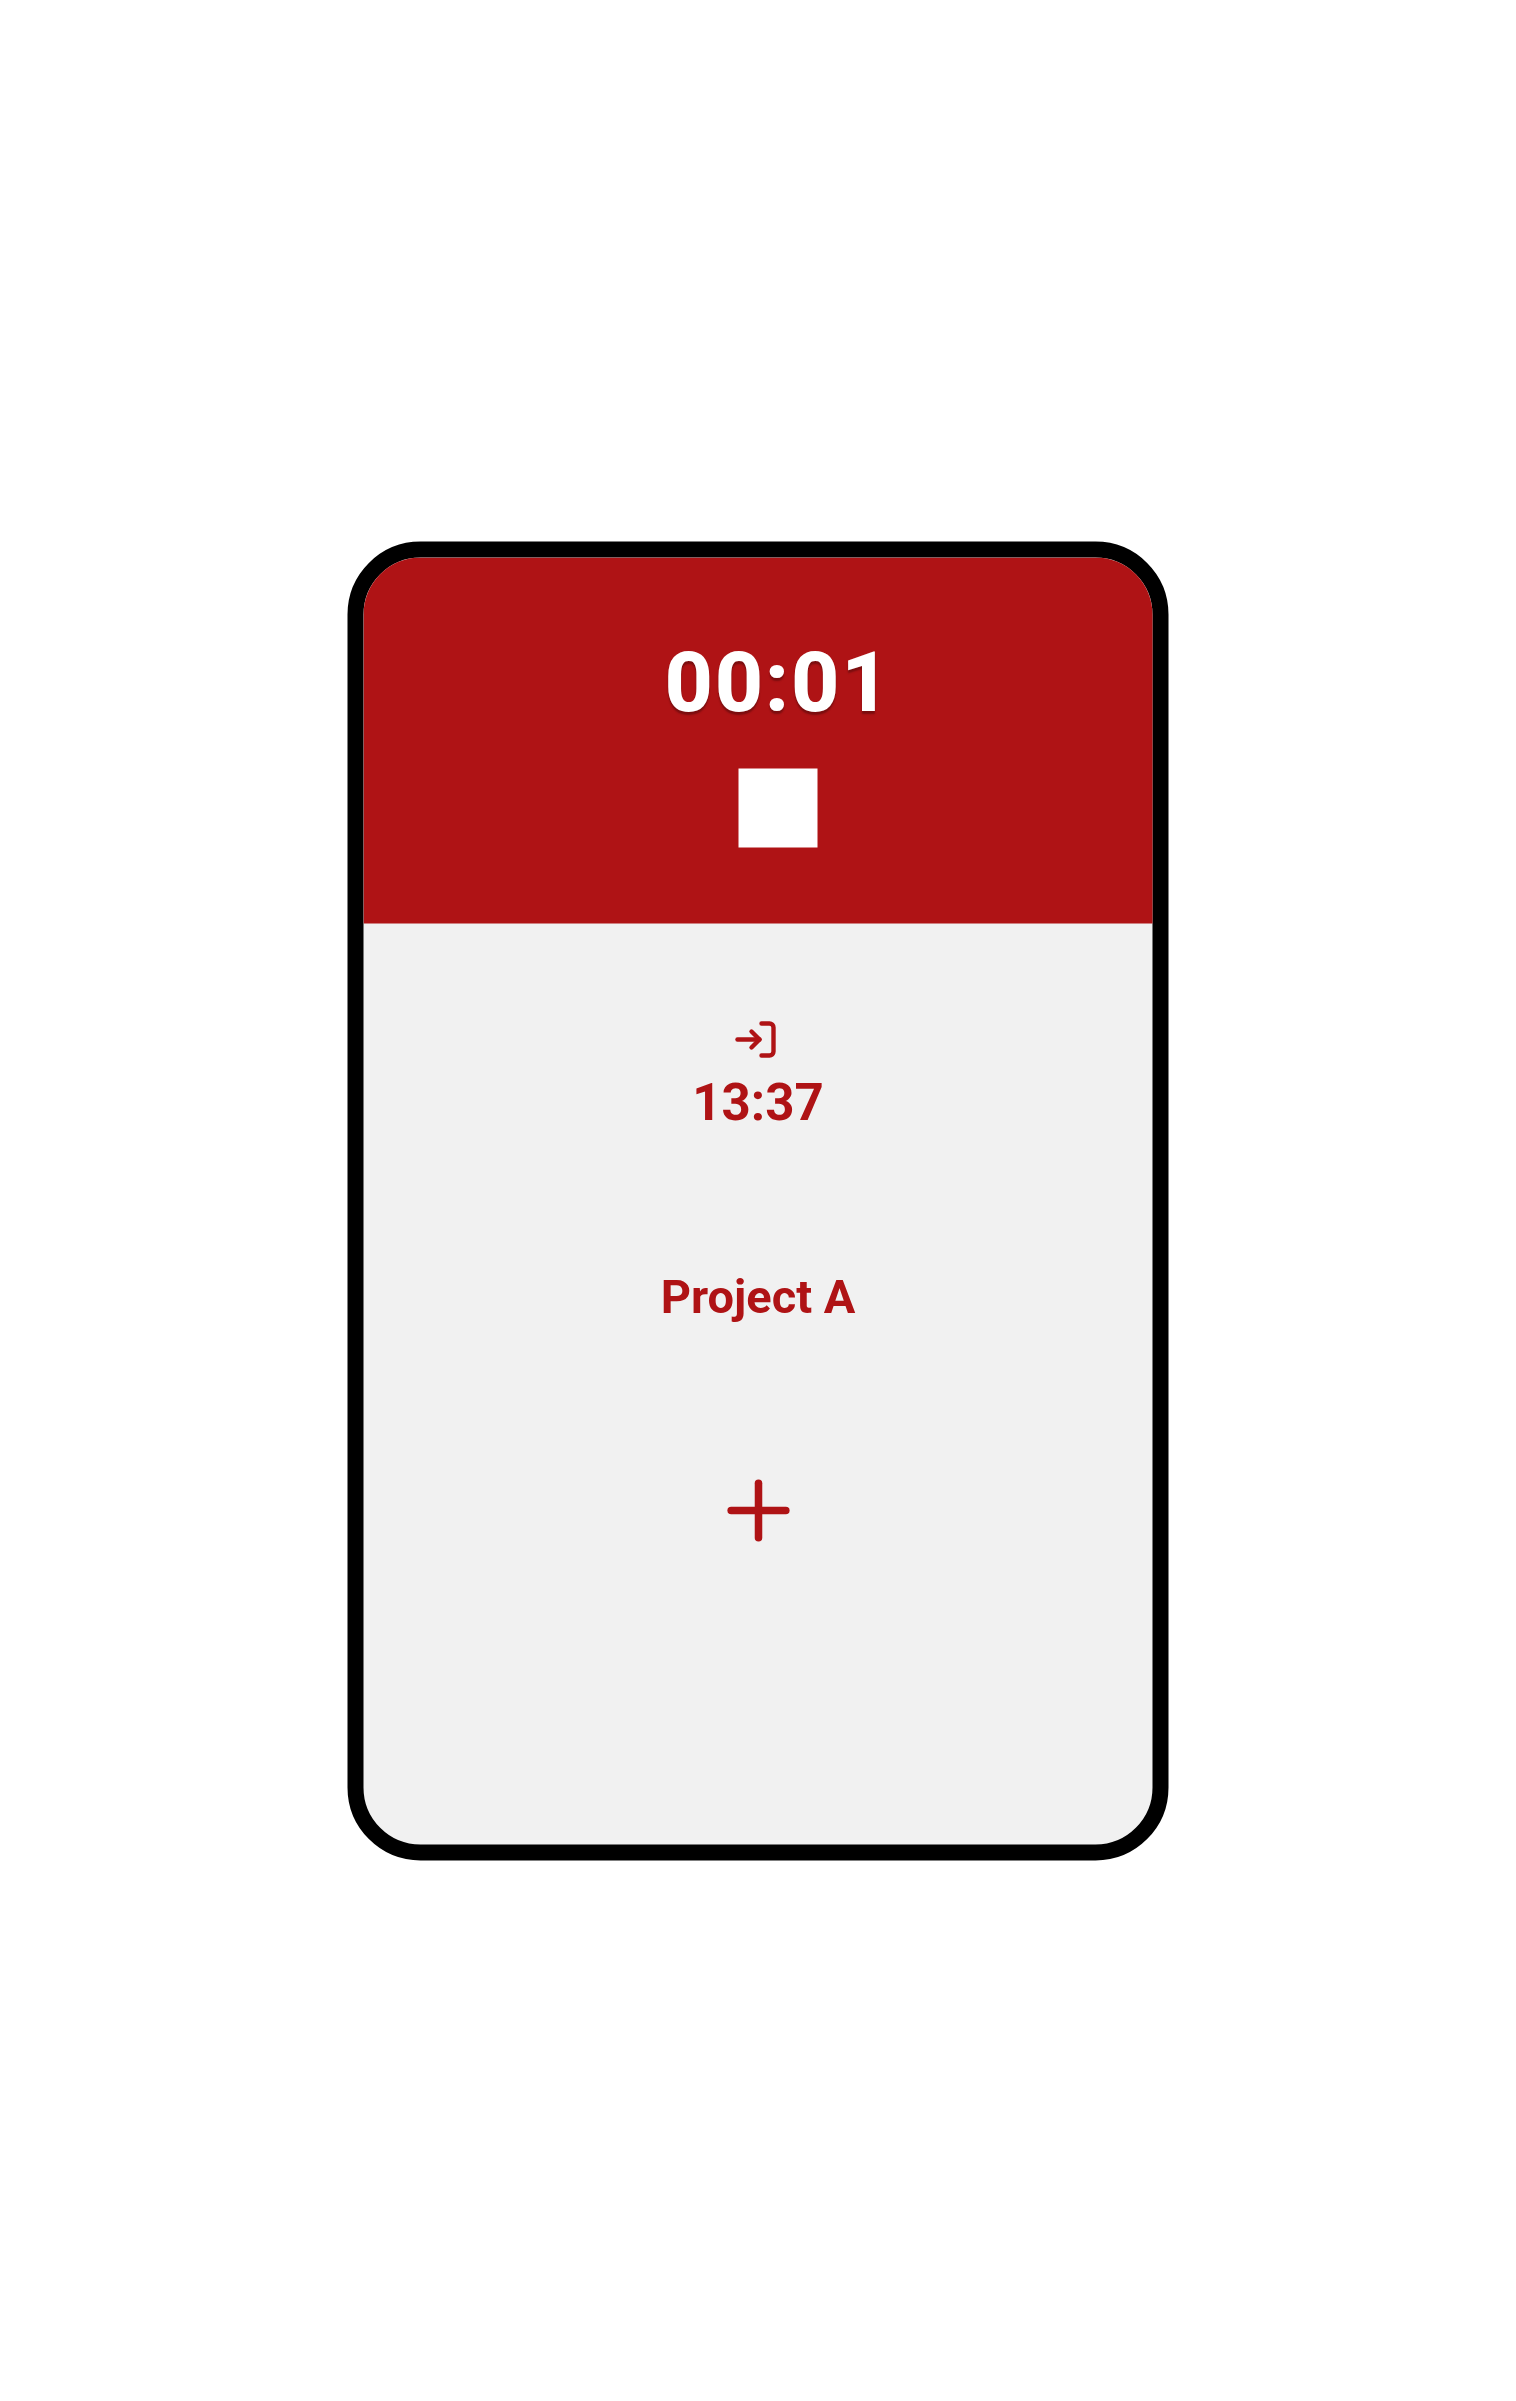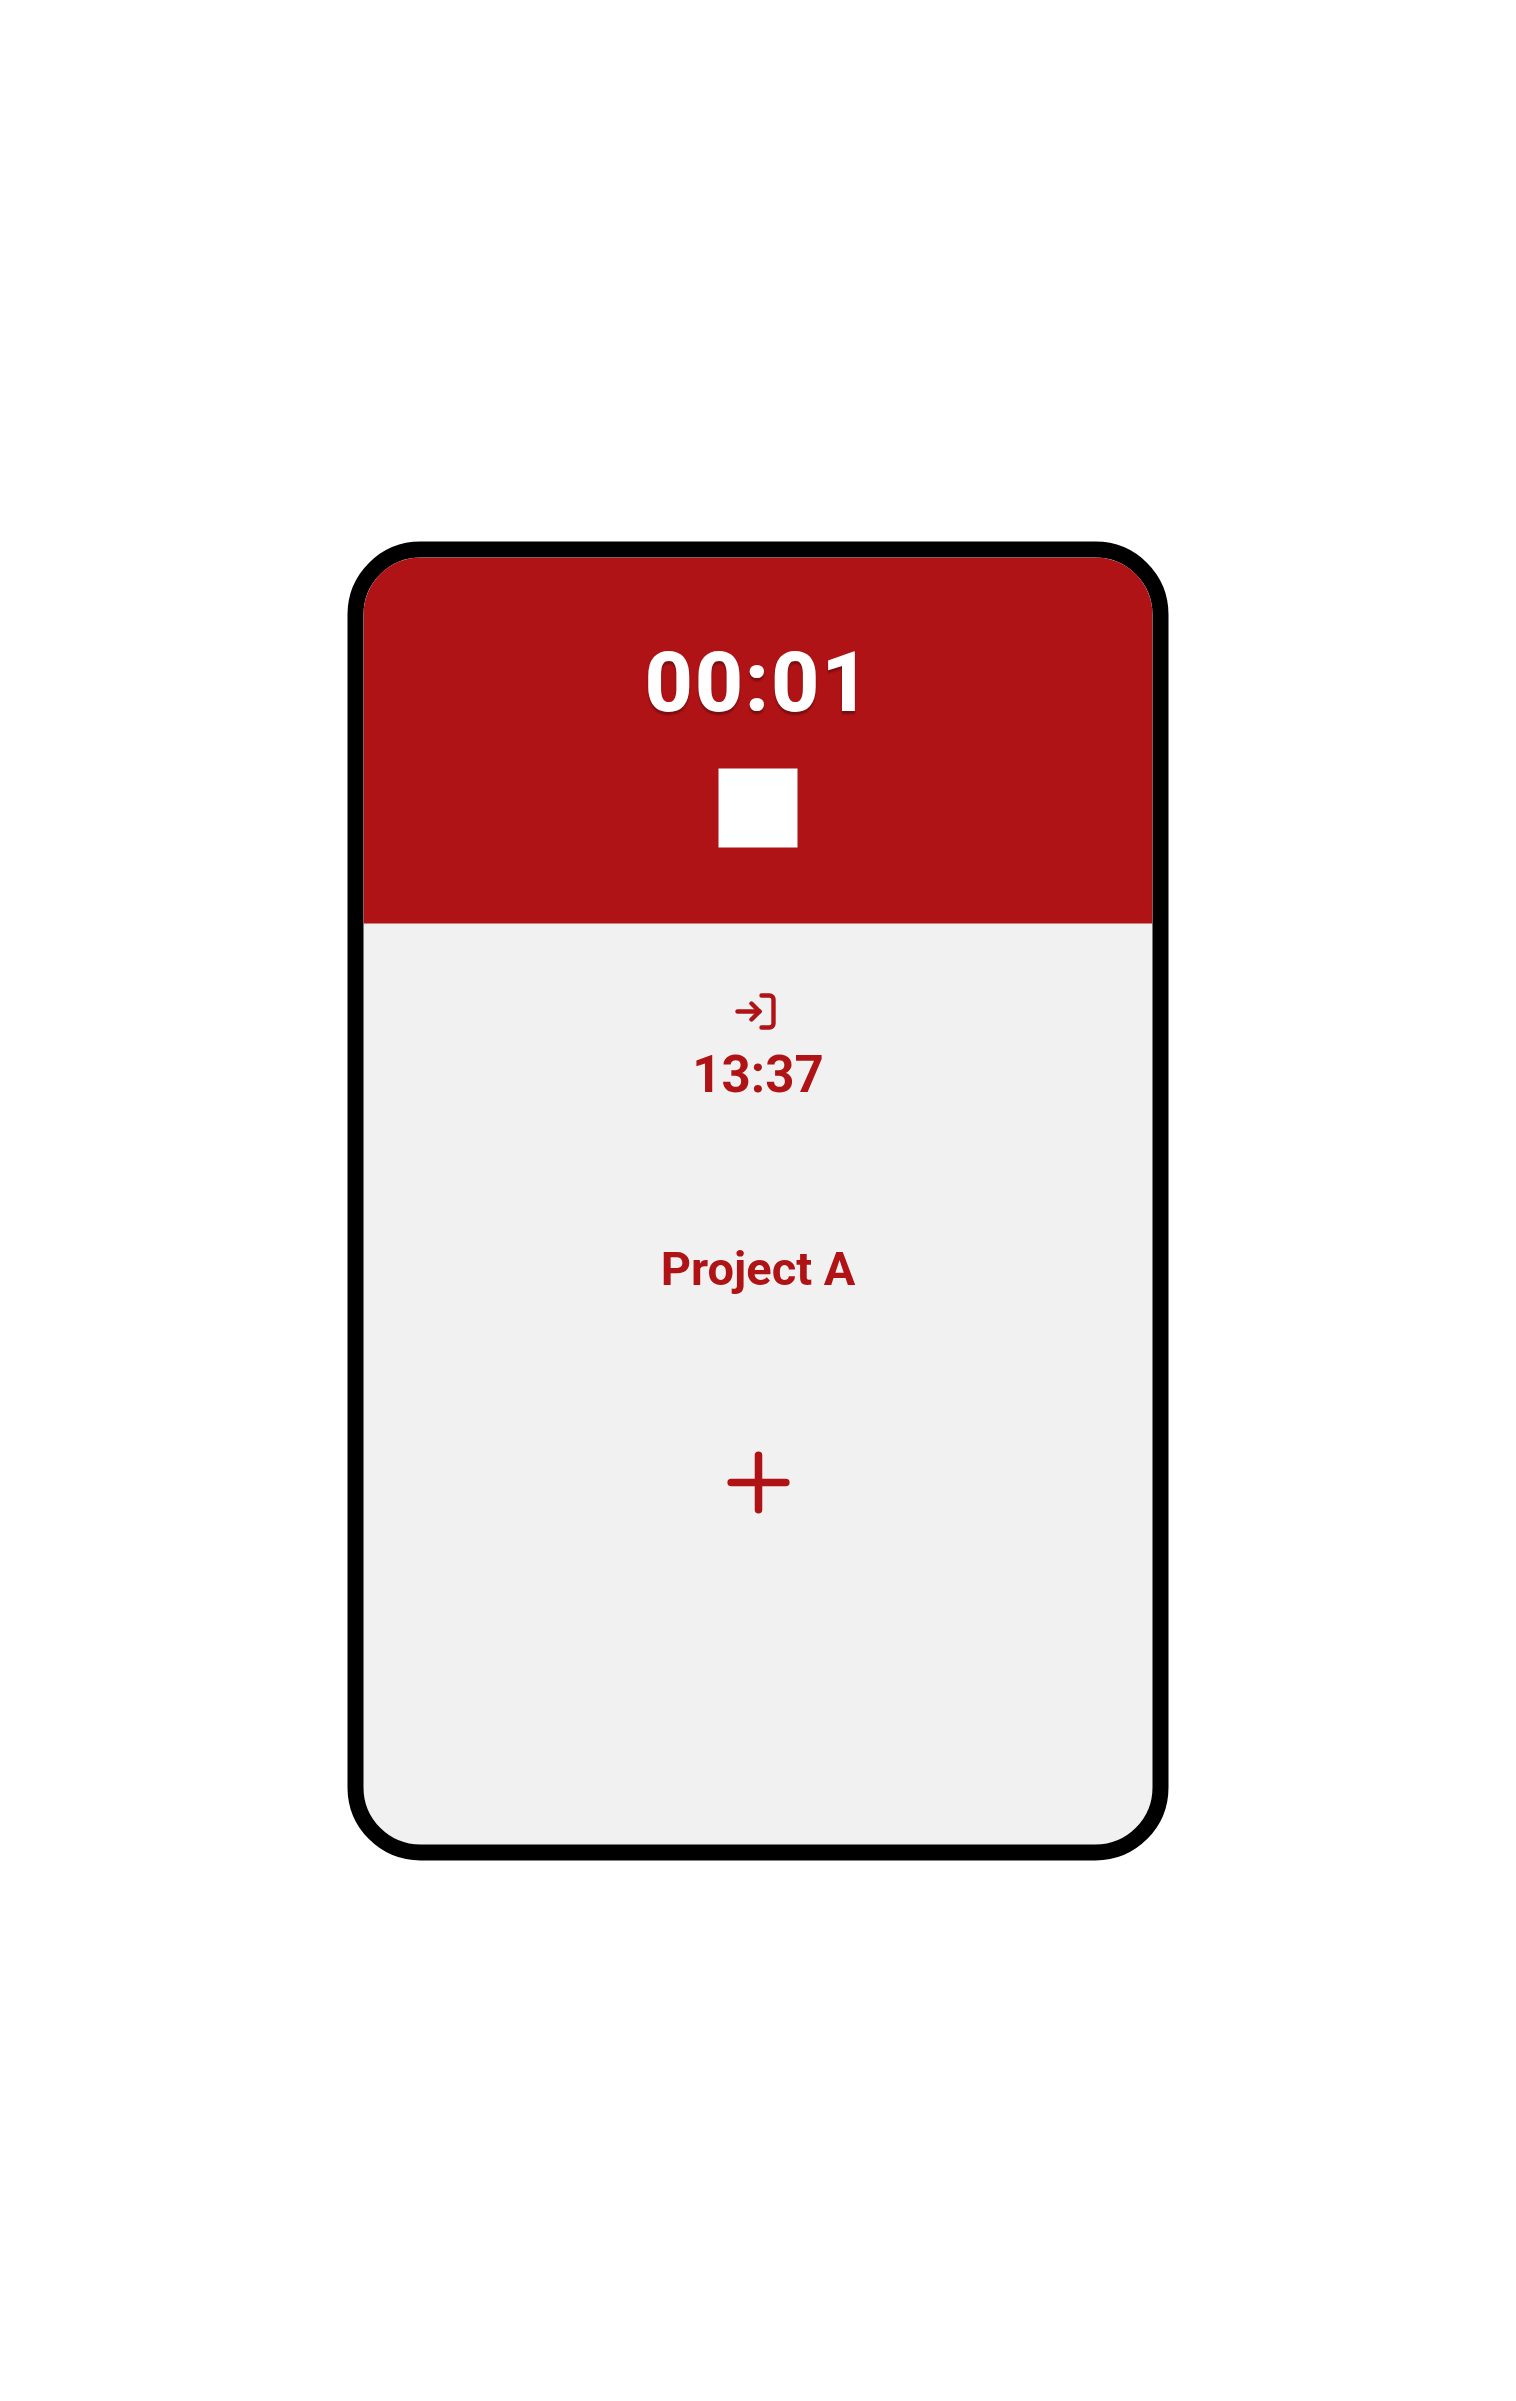--- a/index.html
+++ b/index.html
@@ -27,20 +27,21 @@
 
   .header {
     background: #af1315;
     width: 100%;
     height: 366px;
     display: flex;
     flex-direction: column;
     align-items: center;
     justify-content: center;
     gap: 37px;
+    padding-left: 20px;
   }
 
   .timer {
     color: #ffffff;
     font-size: 84px;
     font-weight: 800;
     letter-spacing: 1.8px;
     text-shadow: 0 3.7px 1.8px rgba(0,0,0,0.3);
   }
 
@@ -48,21 +49,21 @@
     width: 79px;
     height: 79px;
     background: #ffffff;
     border: none;
     padding: 0;
     cursor: pointer;
   }
 
   .body {
     width: 100%;
-    padding-top: 64px;
+    padding-top: 92px;
     display: flex;
     flex-direction: column;
     align-items: center;
   }
 
   .time-row {
     display: flex;
     justify-content: center;
     gap: 147px;
   }

